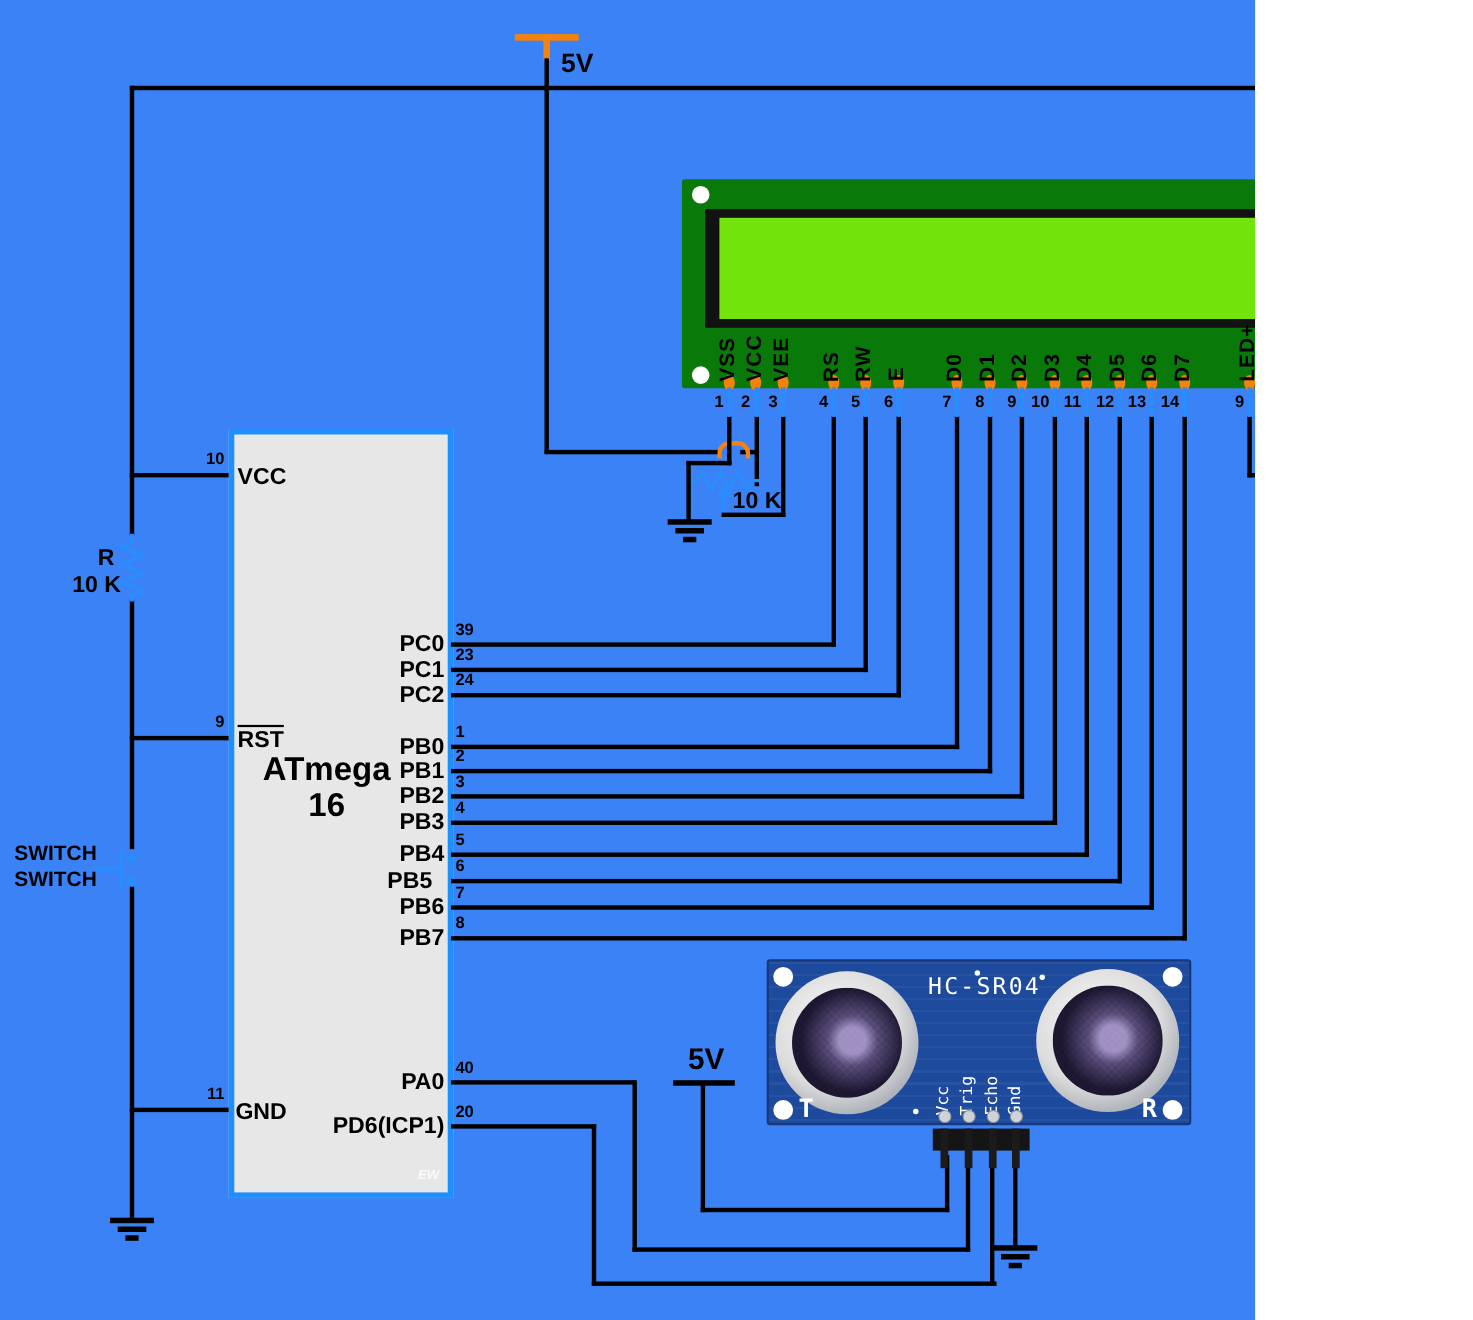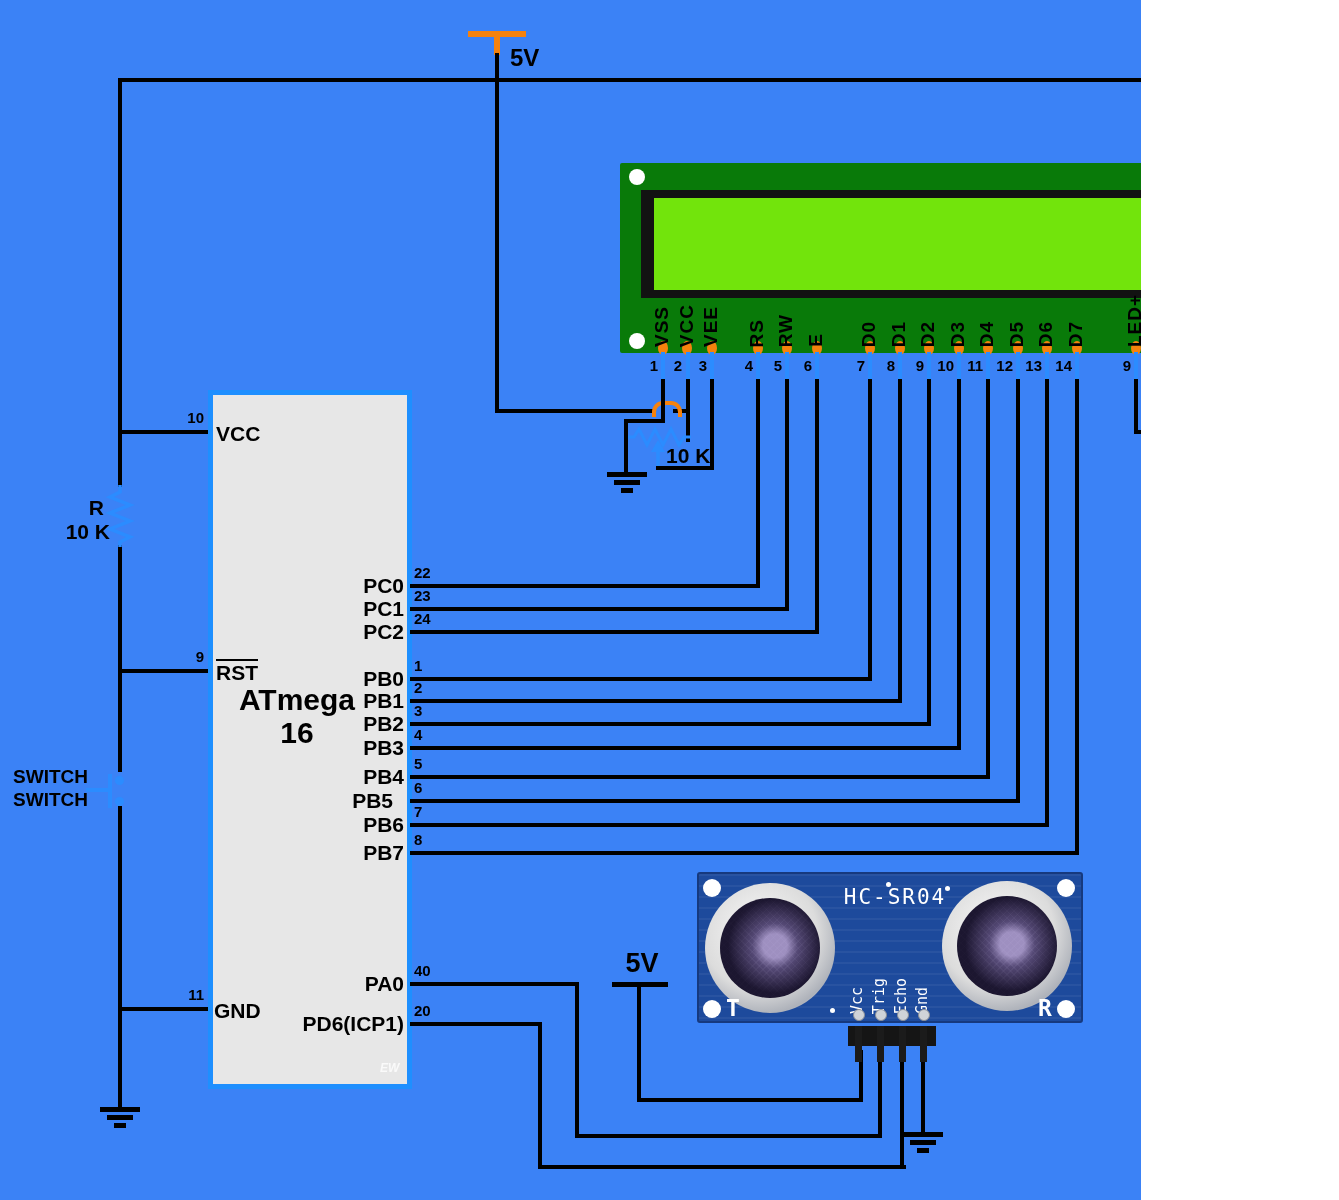--- a/index.html
+++ b/index.html
@@ -111,21 +111,21 @@
   <div class="pname pright" style="left:244px;top:688px">PB1</div>
   <div class="pname pright" style="left:244px;top:711px">PB2</div>
   <div class="pname pright" style="left:244px;top:735px">PB3</div>
   <div class="pname pright" style="left:244px;top:764px">PB4</div>
   <div class="pname pright" style="left:233px;top:788px">PB5</div>
   <div class="pname pright" style="left:244px;top:812px">PB6</div>
   <div class="pname pright" style="left:244px;top:840px">PB7</div>
   <div class="pname pright" style="left:244px;top:971px">PA0</div>
   <div class="pname pright" style="left:244px;top:1011px">PD6(ICP1)</div>
 
-  <div class="num" style="left:414px;top:565px">22</div>
+  <div class="num" style="left:414px;top:565px">39</div>
   <div class="num" style="left:414px;top:588px">23</div>
   <div class="num" style="left:414px;top:611px">24</div>
   <div class="num" style="left:414px;top:658px">1</div>
   <div class="num" style="left:414px;top:680px">2</div>
   <div class="num" style="left:414px;top:703px">3</div>
   <div class="num" style="left:414px;top:727px">4</div>
   <div class="num" style="left:414px;top:756px">5</div>
   <div class="num" style="left:414px;top:780px">6</div>
   <div class="num" style="left:414px;top:804px">7</div>
   <div class="num" style="left:414px;top:832px">8</div>

